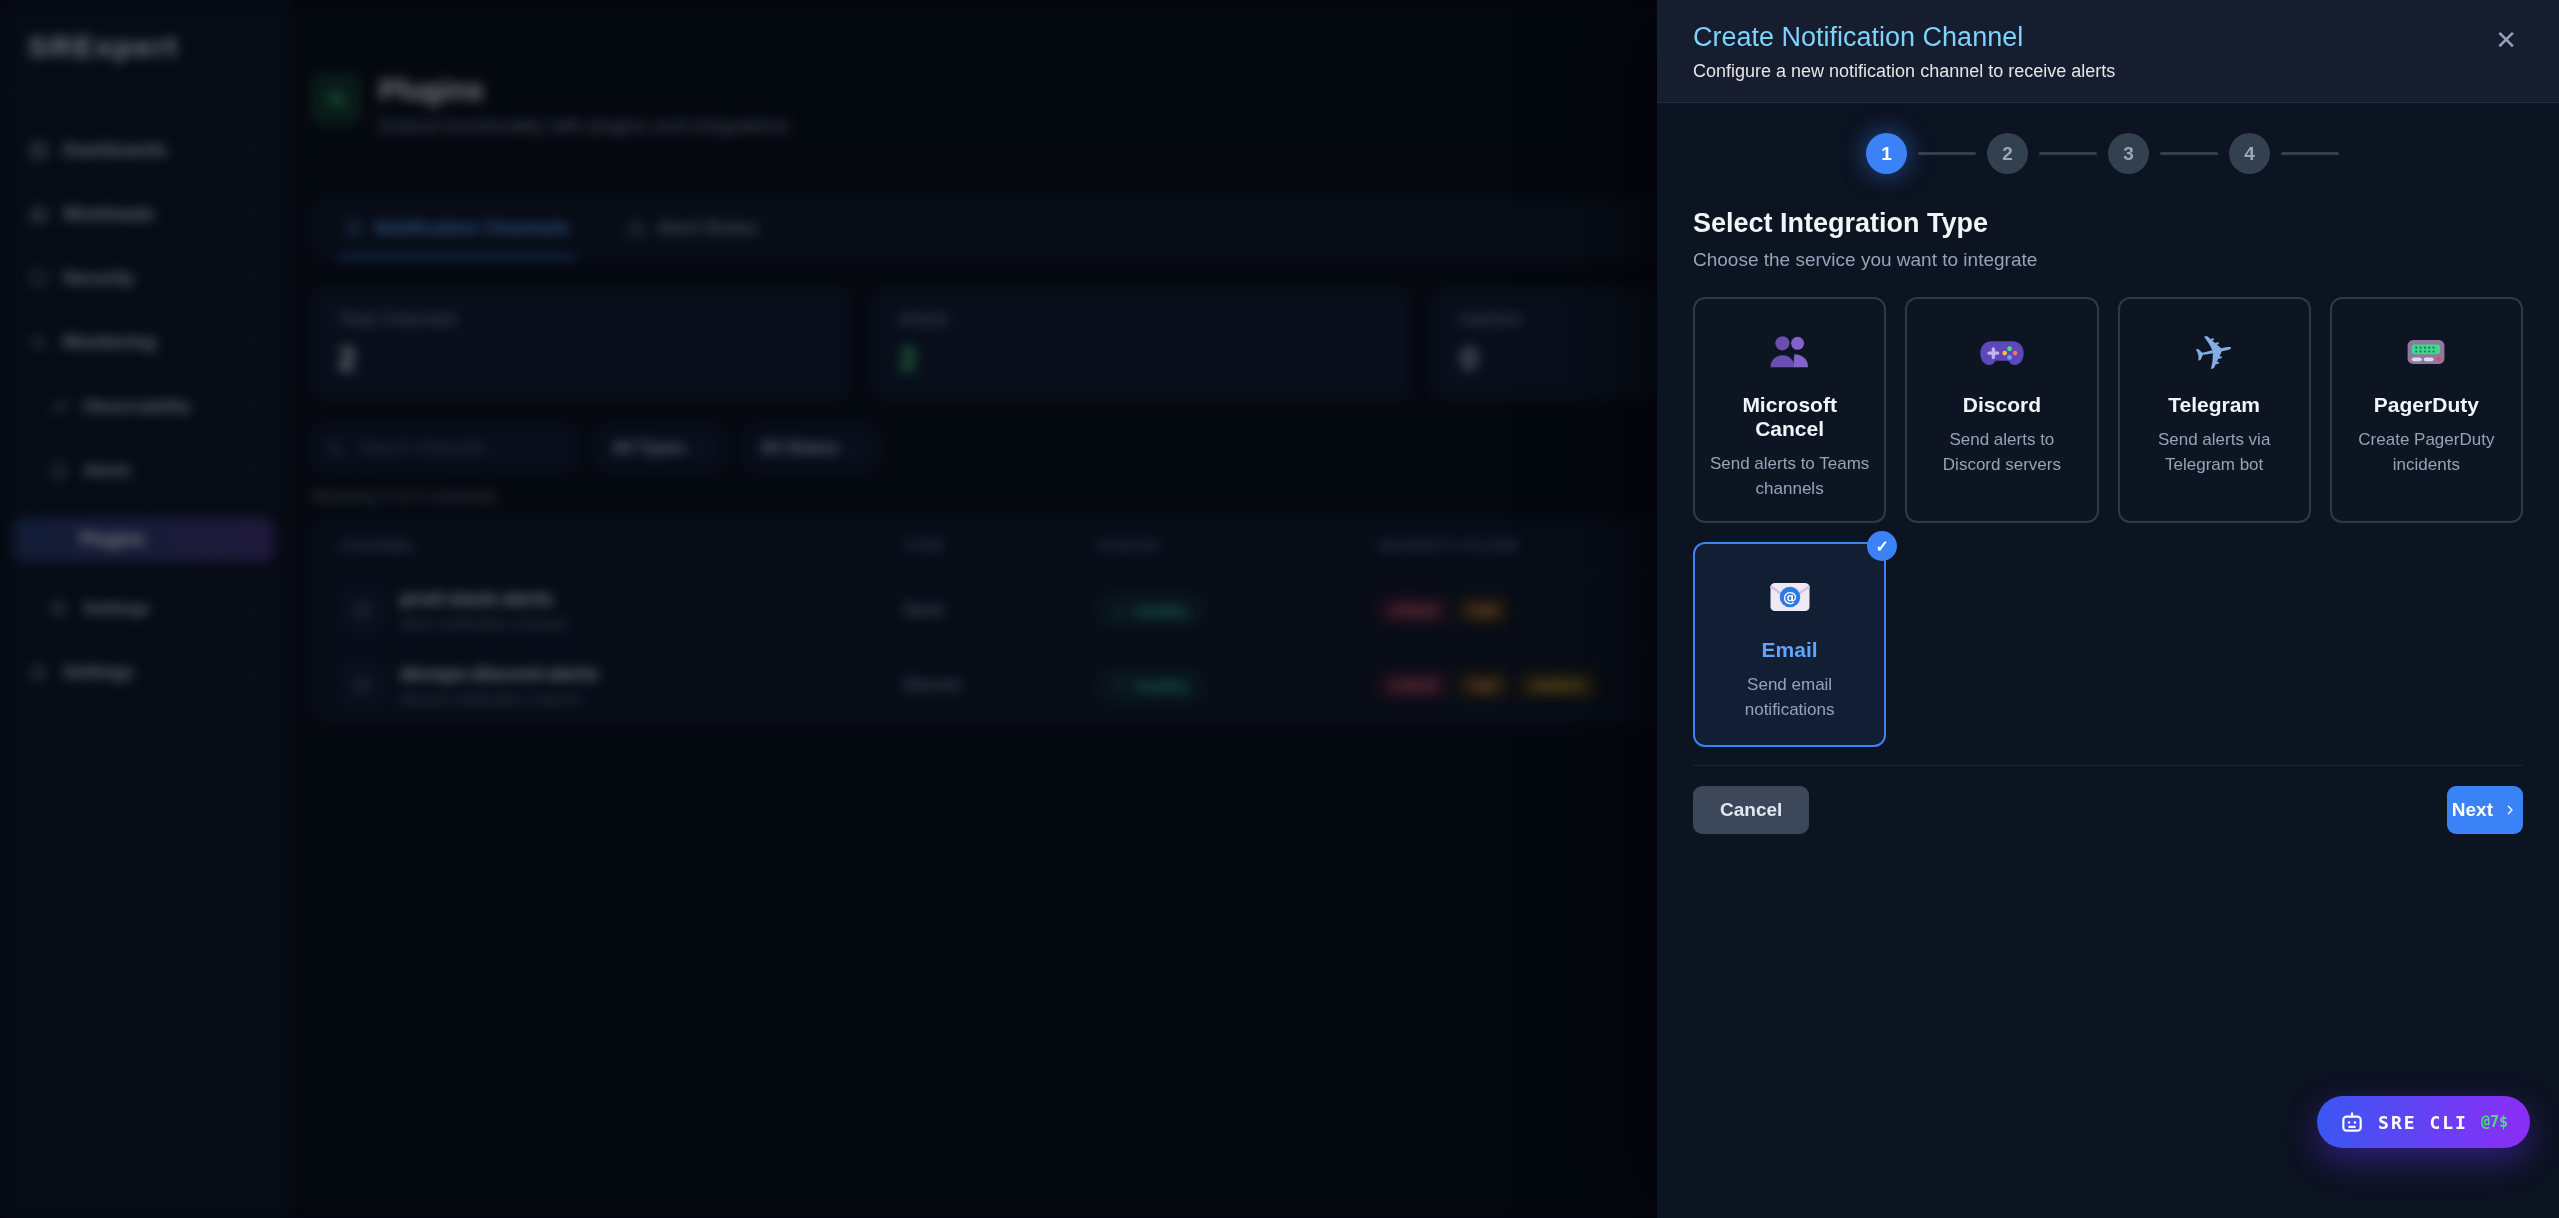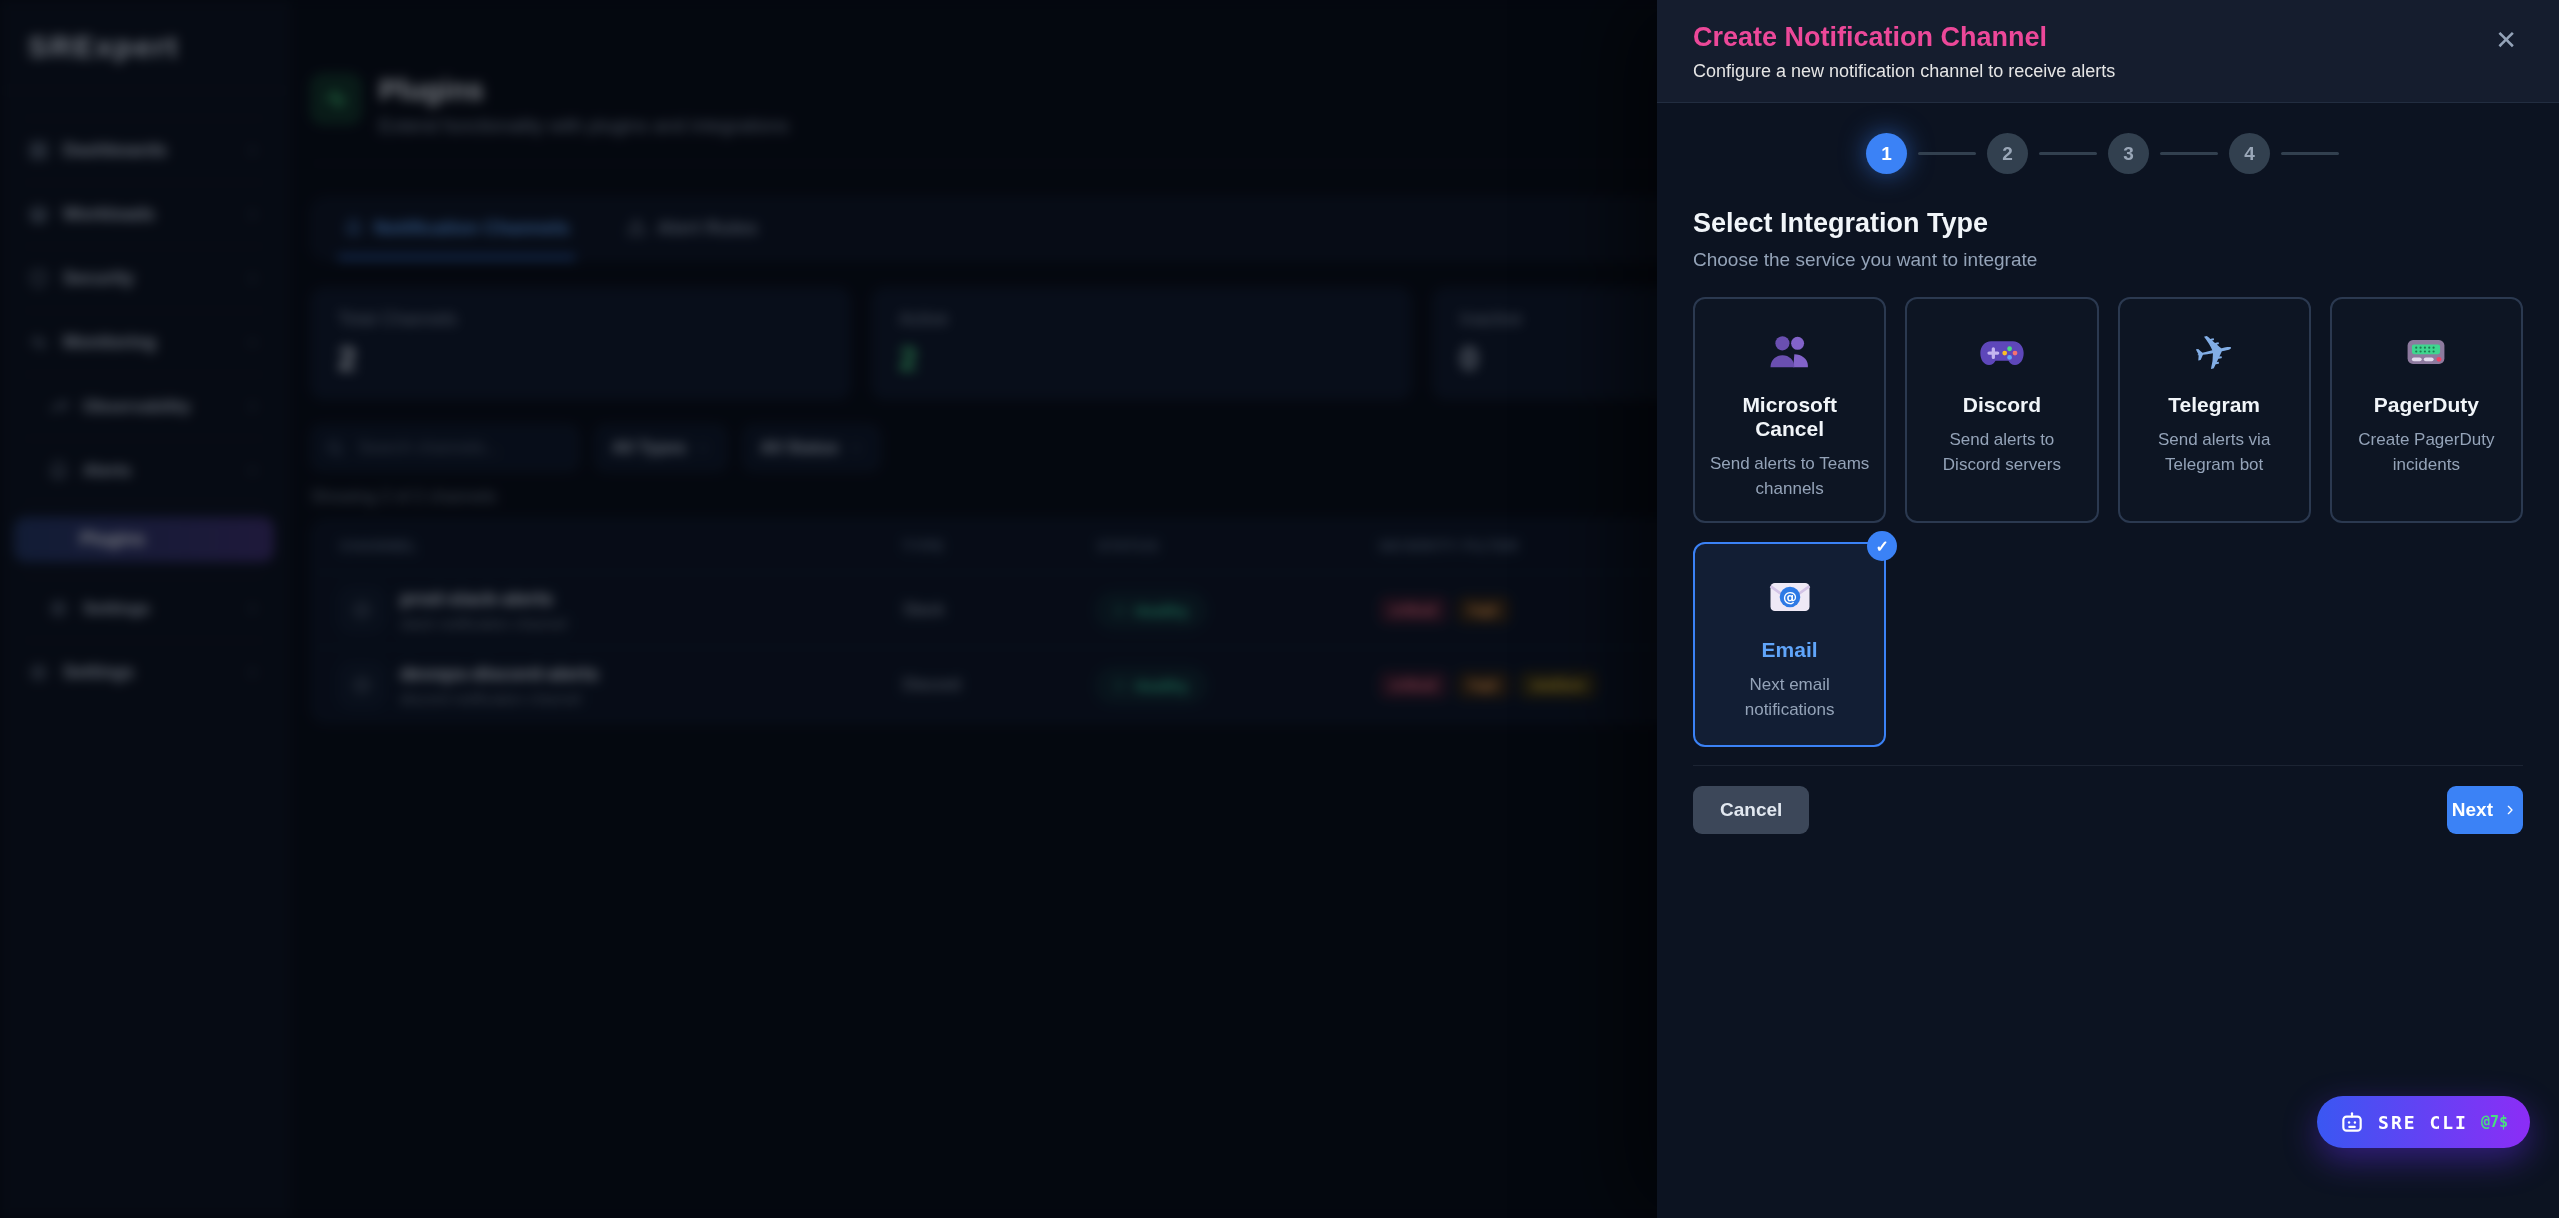--- a/index.html
+++ b/index.html
@@ -72,21 +72,21 @@
   .status-pill .st-ic { width:13px; height:13px; }
   .sev-list { display:flex; gap:9px; }
   .chip { padding:6px 12px; border-radius:7px; font-size:14px; font-weight:600; }
   .chip.critical { background:#371726; color:#f97183; }
   .chip.high { background:#33220f; color:#f59f4b; }
   .chip.medium { background:#32290e; color:#e7c030; }
 
   
   .drawer { position:absolute; top:0; right:0; width:902px; height:1218px; background:#0c1321; z-index:10; box-shadow:-30px 0 80px rgba(0,0,0,.55); display:flex; flex-direction:column; }
   .drawer-header { background:#151d2e; border-bottom:1px solid #222d40; padding:22px 36px 20px; position:relative; }
-  .drawer-title { font-size:27px; font-weight:700; color:#ec4899; }
+  .drawer-title { font-size:27px; font-weight:400; color:#7dd3fc; }
   .drawer-sub { margin-top:8px; font-size:18px; color:#e5e5e5; }
   .drawer-close { position:absolute; top:26px; right:36px; font-size:26px; color:#94a3b8; background:none; border:none; cursor:pointer; font-family:inherit; line-height:1; }
   .drawer-body { padding:26px 36px; }
   .stepper { display:flex; align-items:center; justify-content:center; margin-top:4px; }
   .step-circle { width:41px; height:41px; border-radius:50%; background:#32404f; color:#9aa7b8; font-size:19px; font-weight:700; display:flex; align-items:center; justify-content:center; }
   .step-circle.active { background:#3b82f6; color:#fff; box-shadow:0 0 26px rgba(59,130,246,.55); }
   .step-line { width:58px; height:3px; background:#32404f; border-radius:2px; margin:0 11px; }
   .sec-title { margin-top:34px; font-size:27px; font-weight:700; color:#f1f5f9; }
   .sec-sub { margin-top:10px; font-size:19px; color:#94a3b8; }
   .int-grid { margin-top:26px; display:grid; grid-template-columns:repeat(4,1fr); gap:19px; }
@@ -509,21 +509,21 @@
             <span class="card-check">✓</span>
             <span class="int-icon icon">
               <svg viewBox="0 0 48 48">
                 <rect x="6" y="11" width="36" height="26" rx="4" fill="#efe9f6"></rect>
                 <path d="M6 14l18 13 18-13" stroke="#d3c3e6" stroke-width="2.4" fill="none"></path>
                 <circle cx="24" cy="24" r="9.5" fill="#2e7ae5"></circle>
                 <text x="24" y="29" text-anchor="middle" font-size="13" font-weight="bold" fill="#ffffff" font-family="DejaVu Sans, sans-serif">@</text>
               </svg>
             </span>
             <div class="int-name">Email</div>
-            <div class="int-desc">Next email notifications</div>
+            <div class="int-desc">Send email notifications</div>
           </div>
         </div>
 
       <div class="drawer-divider"></div>
       <div class="drawer-footer">
         <button class="btn-cancel">Cancel</button>
         <button class="btn-next">
           <span>Next</span>
           <span class="icon nx-ic">
               <svg viewBox="0 0 24 24" fill="none" stroke="currentColor" stroke-width="2" stroke-linecap="round" stroke-linejoin="round">

